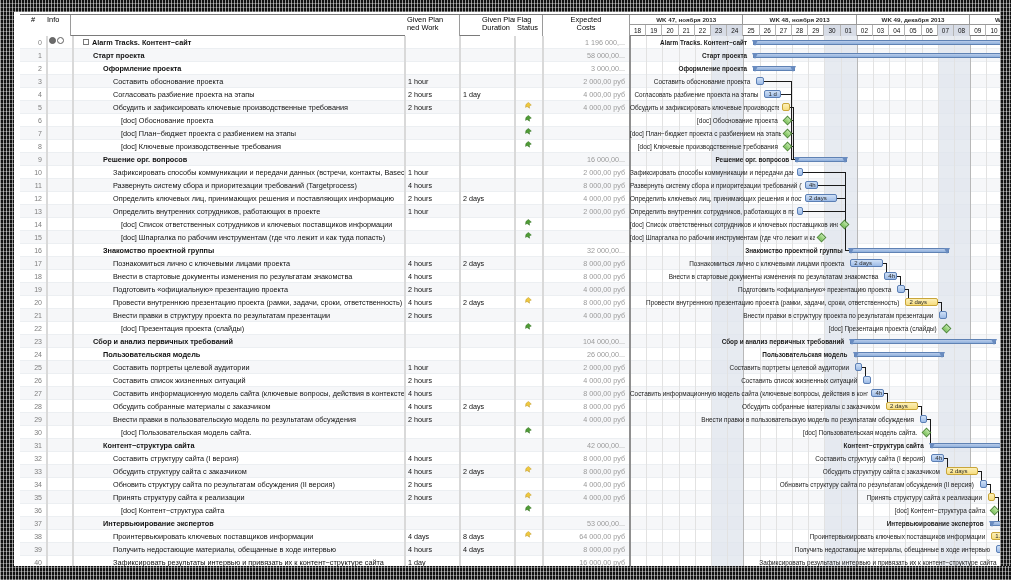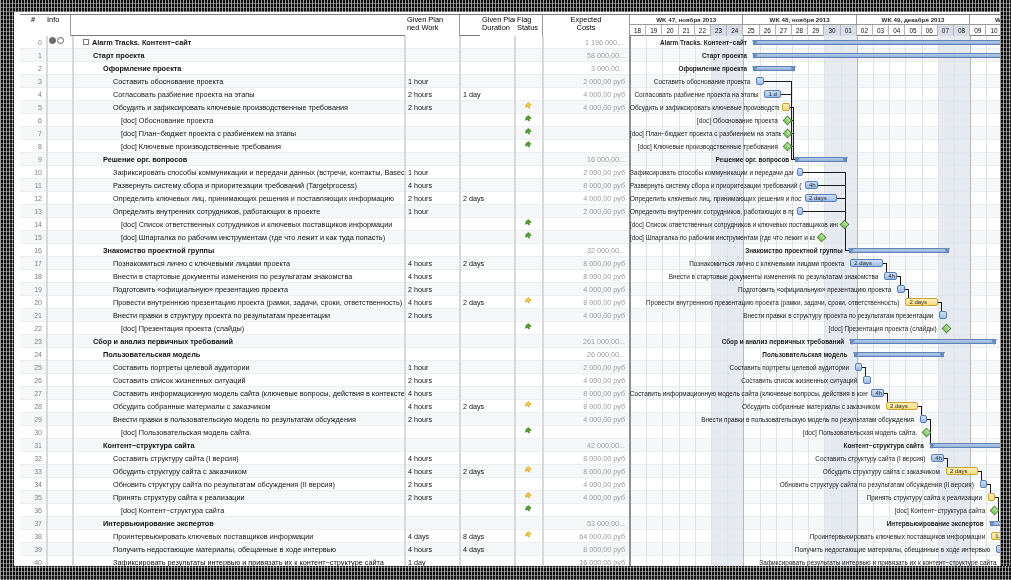--- a/index.html
+++ b/index.html
@@ -501,21 +501,21 @@
               </svg></span></div>
           <div class="c-cost"></div>
         </div>
         <div class="row alt" style="top: 299px;">
           <div class="c-num">23</div>
           <div class="c-info"></div>
           <div class="c-title lvl1">Сбор и анализ первичных требований</div>
           <div class="c-work"></div>
           <div class="c-dur"></div>
           <div class="c-flag"></div>
-          <div class="c-cost">261 000,00...</div>
+          <div class="c-cost">104 000,00...</div>
         </div>
         <div class="row" style="top: 312px;">
           <div class="c-num">24</div>
           <div class="c-info"></div>
           <div class="c-title lvl2">Пользовательская модель</div>
           <div class="c-work"></div>
           <div class="c-dur"></div>
           <div class="c-flag"></div>
           <div class="c-cost">26 000,00...</div>
         </div>

